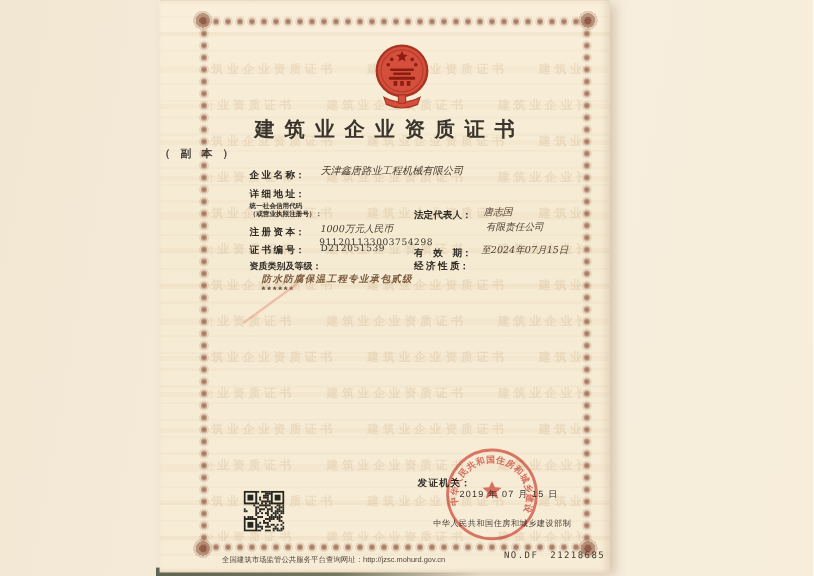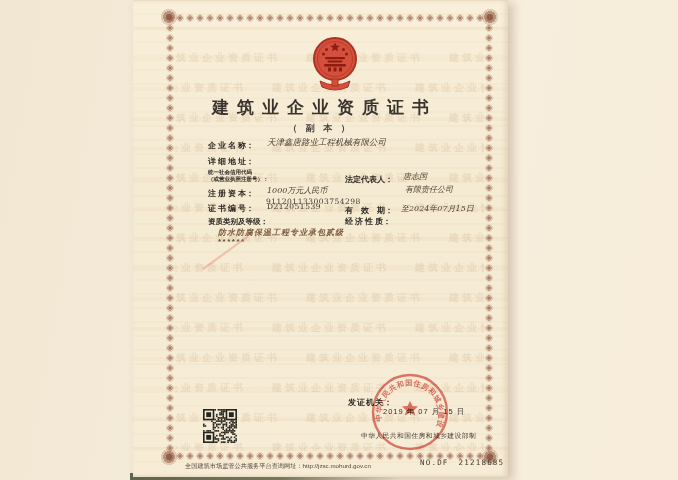--- a/index.html
+++ b/index.html
@@ -25,21 +25,21 @@
   .lace .r{right:0;top:0;width:10px;height:100%;}
   .lace .corner{position:absolute;width:18px;height:18px;opacity:.9;
     background:radial-gradient(circle at 50% 50%,#8e5a44 0 3px,rgba(156,103,80,.75) 3px 6px,rgba(156,103,80,.28) 6px 8px,rgba(0,0,0,0) 8px);}
   .lace .c-tl{left:-5px;top:-5px;} .lace .c-tr{right:-5px;top:-5px;}
   .lace .c-bl{left:-5px;bottom:-5px;} .lace .c-br{right:-5px;bottom:-5px;}
   .wm{position:absolute;left:42px;top:23px;width:309px;height:428px;overflow:hidden;pointer-events:none;}
   .wm .row{position:absolute;white-space:nowrap;font-size:10px;letter-spacing:3px;color:#b08a5c;opacity:.16;font-weight:bold;}
   .emblem{position:absolute;left:179px;top:35px;width:46px;height:59px;}
   .title{position:absolute;left:0;top:96px;width:100%;text-align:center;
     font-size:17px;font-weight:bold;color:#3a342c;letter-spacing:8px;text-indent:8px;}
-  .subtitle{position:absolute;left:0;top:122px;width:100%;text-align:center;
+  .subtitle{position:absolute;left:0;top:122px;width:100%;text-align:left;
     font-size:9px;font-weight:bold;color:#45403a;letter-spacing:3px;}
   .lbl{position:absolute;font-weight:bold;color:#2e2a24;font-size:8px;white-space:nowrap;font-family:Liberation Serif, serif;}
   .lbl-sm{position:absolute;font-weight:bold;color:#2e2a24;font-size:5.5px;line-height:7px;white-space:nowrap;}
   .val{position:absolute;font-family:"DejaVu Serif",serif;font-style:italic;color:#4b3e31;font-size:8px;white-space:nowrap;}
   .val-num{position:absolute;font-family:"DejaVu Serif",serif;color:#3d372f;font-size:7.5px;letter-spacing:.5px;white-space:nowrap;}
   .cat-val{position:absolute;font-family:"DejaVu Serif",serif;font-style:italic;color:#7c5b3e;font-size:8px;letter-spacing:1px;white-space:nowrap;font-weight:bold;}
   .stars{position:absolute;font-weight:bold;color:#5a4a38;font-size:8px;letter-spacing:1.5px;}
   .pen-mark{position:absolute;left:64px;top:252px;width:56px;height:2px;border-radius:2px;
     background:rgba(226,120,104,.38);transform:rotate(-36deg);}
   .issuer-lbl{position:absolute;left:215px;top:397px;font-size:8px;font-weight:bold;color:#2e2a24;letter-spacing:1px;}

